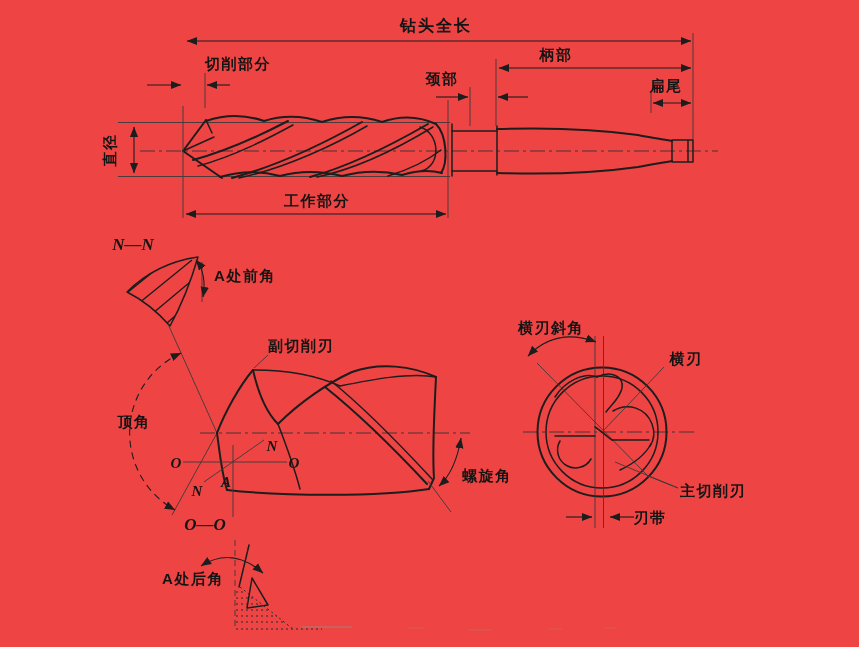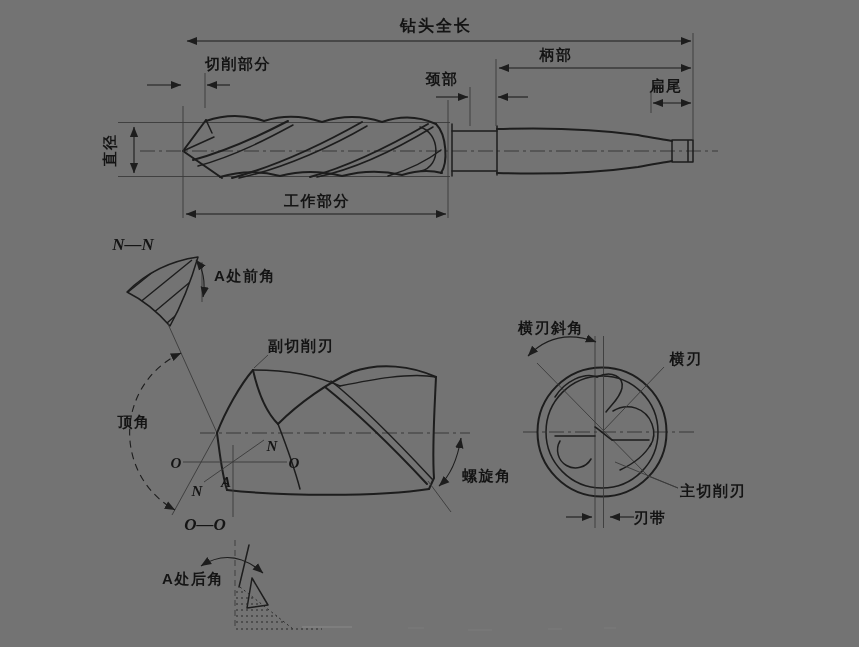--- a/index.html
+++ b/index.html
@@ -1,16 +1,16 @@
 <!DOCTYPE html>
 <html><head>
 <meta charset="utf-8">
 <style>
   html,body{margin:0;padding:0;background:#fff;}
-  .canvas{position:relative;width:859px;height:647px;background:#737373;overflow:hidden;
+  .canvas{position:relative;width:859px;height:647px;background:#ef4444;overflow:hidden;
           font-family:"Liberation Sans",sans-serif;}
   svg{display:block;}
   .cjk{font-family:"Liberation Sans",sans-serif;font-weight:bold;fill:#141414;
        font-size:15px;letter-spacing:1.5px;}
   .cjk-lg{font-size:16px;letter-spacing:2px;}
   .ital{font-family:"Liberation Serif",serif;font-style:italic;font-weight:bold;
         fill:#141414;font-size:17px;letter-spacing:0;}
   .ital-sm{font-size:15px;}
   .outline{stroke:#1d1d1d;stroke-width:2;fill:none;stroke-linecap:round;stroke-linejoin:round;}
   .outline-md{stroke:#1d1d1d;stroke-width:1.5;fill:none;stroke-linecap:round;stroke-linejoin:round;}

